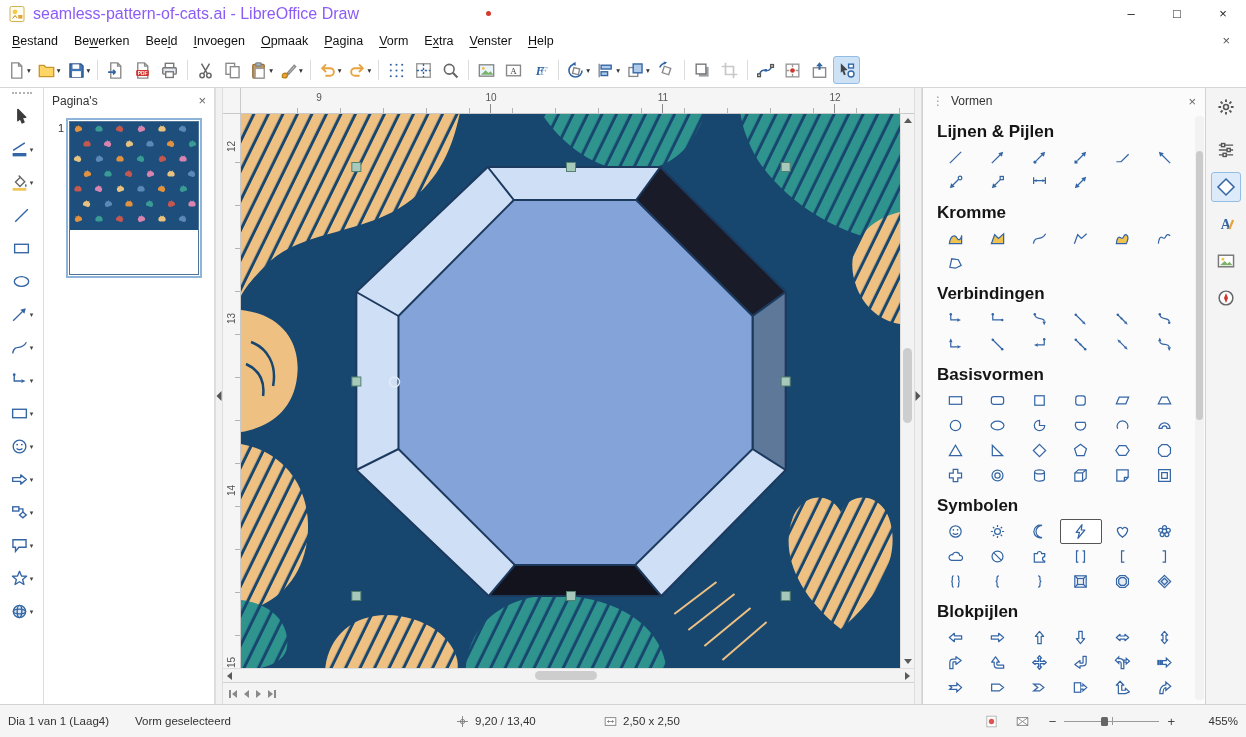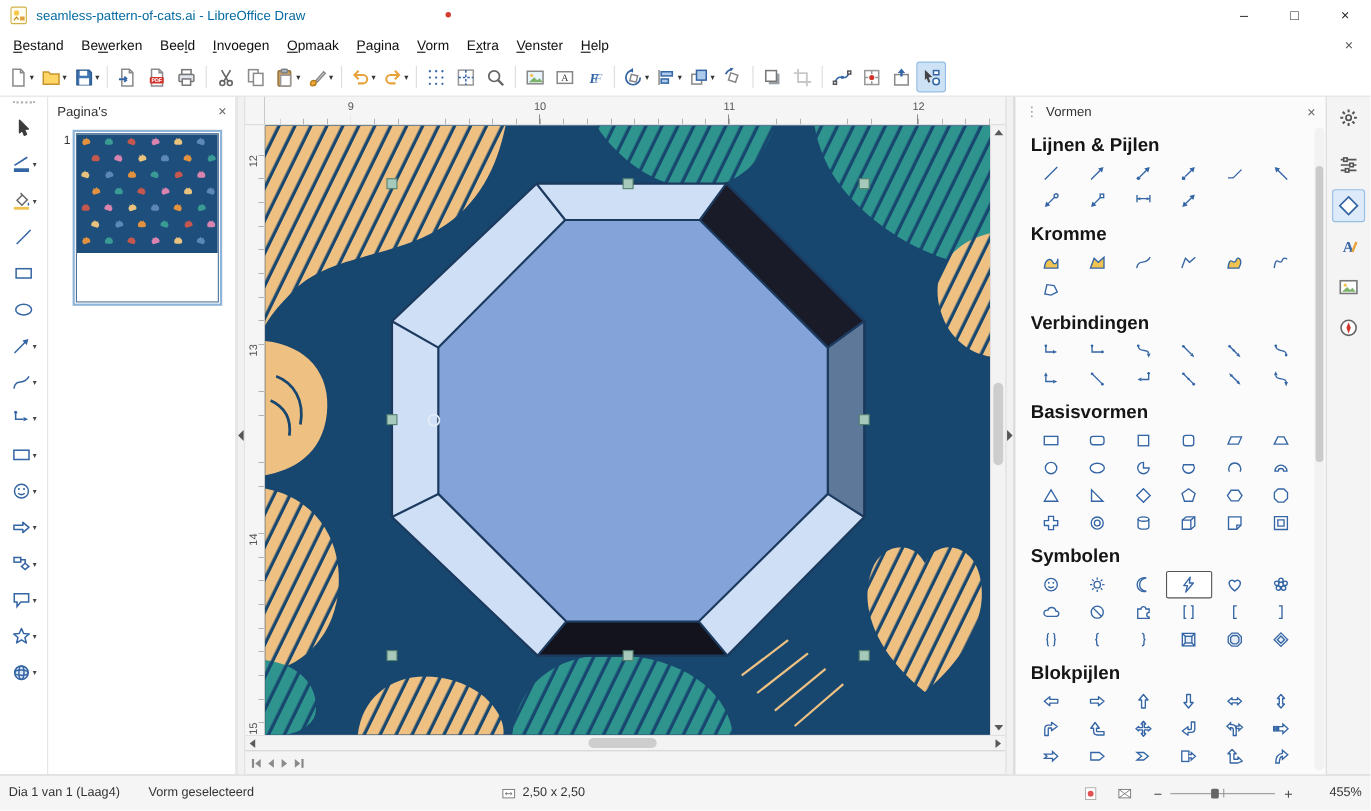--- a/index.html
+++ b/index.html
@@ -1,21 +1,21 @@
 <!DOCTYPE html>
 <html><head>
 <meta charset="utf-8">
 <style>
 *{box-sizing:border-box;margin:0;padding:0}
 html,body{width:1246px;height:737px;overflow:hidden}
 body{font-family:"Liberation Sans","DejaVu Sans",sans-serif;font-size:12px;color:#222;background:#fff;user-select:none}
 .app{width:1246px;height:737px;display:flex;flex-direction:column;background:#fff}
 
 .titlebar{height:30px;display:flex;align-items:center;gap:7px;padding-left:8px;background:#fff}
-.titlebar .title{font-size:12px;color:#0369a1;white-space:nowrap}
+.titlebar .title{font-size:16px;color:#8b5cf6;white-space:nowrap}
 .reddot{width:5px;height:5px;border-radius:50%;background:#d23b2e;margin-left:120px}
 .winbtns{margin-left:auto;display:flex;height:100%}
 .wb{width:46px;height:100%;display:flex;align-items:center;justify-content:center;font-size:13px;color:#222}
 
 .menubar{height:28px;display:flex;align-items:center;padding:0 4px;background:#fff}
 .menu-item{padding:4px 8px;font-size:12.5px;color:#111;border-radius:2px}
 .menu-item u{text-underline-offset:2px}
 .menu-close{margin-left:auto;color:#555;padding:0 12px;font-size:13px}
 
 .toolbar{height:37px;display:flex;align-items:center;background:#fff;border-bottom:1px solid #d6d6d6;padding:0 4px}
@@ -1583,20 +1583,29 @@
               <path d="M9 4.4L10.8 9 9 13.6 7.2 9Z" fill="#d0342c"></path>
             </g>
           </svg>
         </div>
       </div>
   </div>
 
   <div class="statusbar">
     <div class="sb f-slide">Dia 1 van 1 (Laag4)</div>
     <div class="sb f-status">Vorm geselecteerd</div>
+    <div class="sb f-pos">
+      <span style="display:inline-flex">
+          <svg viewBox="0 0 18 18">
+            <path d="M9 2.4V15.6M2.4 9H15.6" stroke="#777" fill="none"></path>
+            <circle cx="9" cy="9" r="2.6" fill="none" stroke="#777"></circle>
+          </svg>
+        </span>
+      <span>9,20 / 13,40</span>
+    </div>
     <div class="sb f-size">
       <span style="display:inline-flex">
           <svg viewBox="0 0 18 18">
             <rect x="2.6" y="4.4" width="12.8" height="9.2" fill="#fff" stroke="#777"></rect>
             <path d="M5.4 9h7.2M12.6 9l-1.8-1.4M12.6 9l-1.8 1.4M5.4 9l1.8-1.4M5.4 9l1.8 1.4" stroke="#777" fill="none"></path>
           </svg>
         </span>
       <span>2,50 x 2,50</span>
     </div>
     <div class="sb f-mod">

